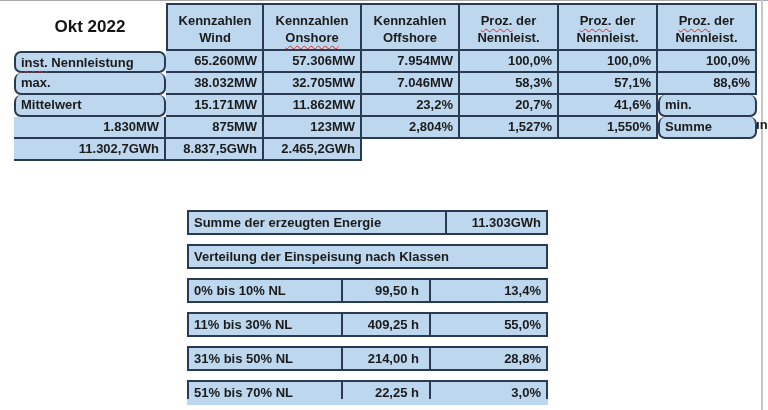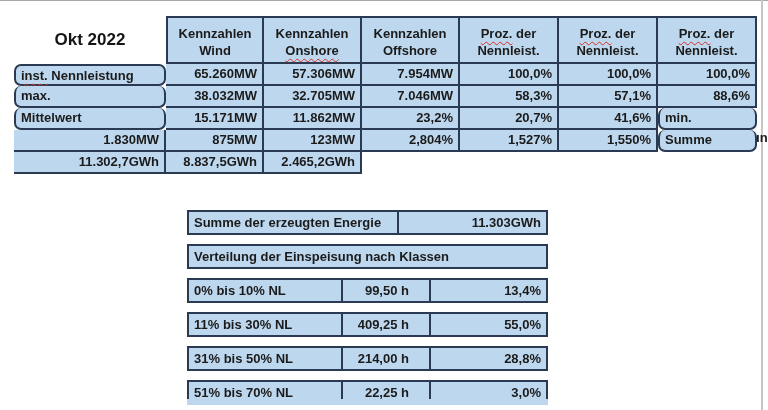--- a/index.html
+++ b/index.html
@@ -9,21 +9,21 @@
     background:#ffffff;
     font-family:"Liberation Sans", sans-serif;
     font-weight:bold;
     color:#1b1b1b;
   }
   .edge-top { position:absolute; top:0; left:0; width:768px; height:1px; background:#a8a8a8; }
   .edge-right { position:absolute; top:0; left:761px; width:2px; height:410px; background:#c6c6c6; }
 
   
   .t1 {
-    position:absolute; left:14px; top:16px;
+    position:absolute; left:14px; top:3px;
     display:grid;
     grid-template-columns:152px 98px 98px 98px 99px 99px 99px;
     grid-template-rows:48px 22px 22px 22px 22px 22px;
   }
   .cell { background:#bdd7ee; font-size:13px; }
   .bc { border-color:#2a3a52; border-style:solid; border-width:0; }
   .br { border-right-width:2px; }
   .bb { border-bottom-width:2px; }
   .bt { border-top-width:2px; }
   .bl { border-left-width:2px; }
@@ -41,23 +41,23 @@
 
   
   .t2 { position:absolute; left:187px; top:210px; width:361px; }
   .t2-row {
     display:flex; height:25px; margin-top:9px;
     border:2px solid #2a3a52; background:#bdd7ee;
   }
   .t2-row:first-child { margin-top:0; }
   .t2c { font-size:13px; line-height:21px; }
   .t2-lbl { width:152px; text-align:left; padding-left:5px; }
-  .t2-lbl-wide { width:208px; text-align:left; padding-left:5px; }
+  .t2-lbl-wide { width:256px; text-align:left; padding-left:5px; }
   .t2-full { flex:1; text-align:left; padding-left:5px; }
-  .t2-hours { width:88px; border-left:2px solid #2a3a52; text-align:right; padding-right:20px; }
+  .t2-hours { width:88px; border-left:2px solid #2a3a52; text-align:right; padding-right:10px; }
   .t2-pct { flex:1; border-left:2px solid #2a3a52; text-align:right; padding-right:5px; }
   .t2-val { flex:1; border-left:2px solid #2a3a52; text-align:right; padding-right:5px; }
 
   .strip { position:absolute; left:187px; top:399px; width:361px; height:6px; background:#bdd7ee; }
 </style>
 </head>
 <body>
 
 <div id="page">
   <div class="edge-top"></div>

